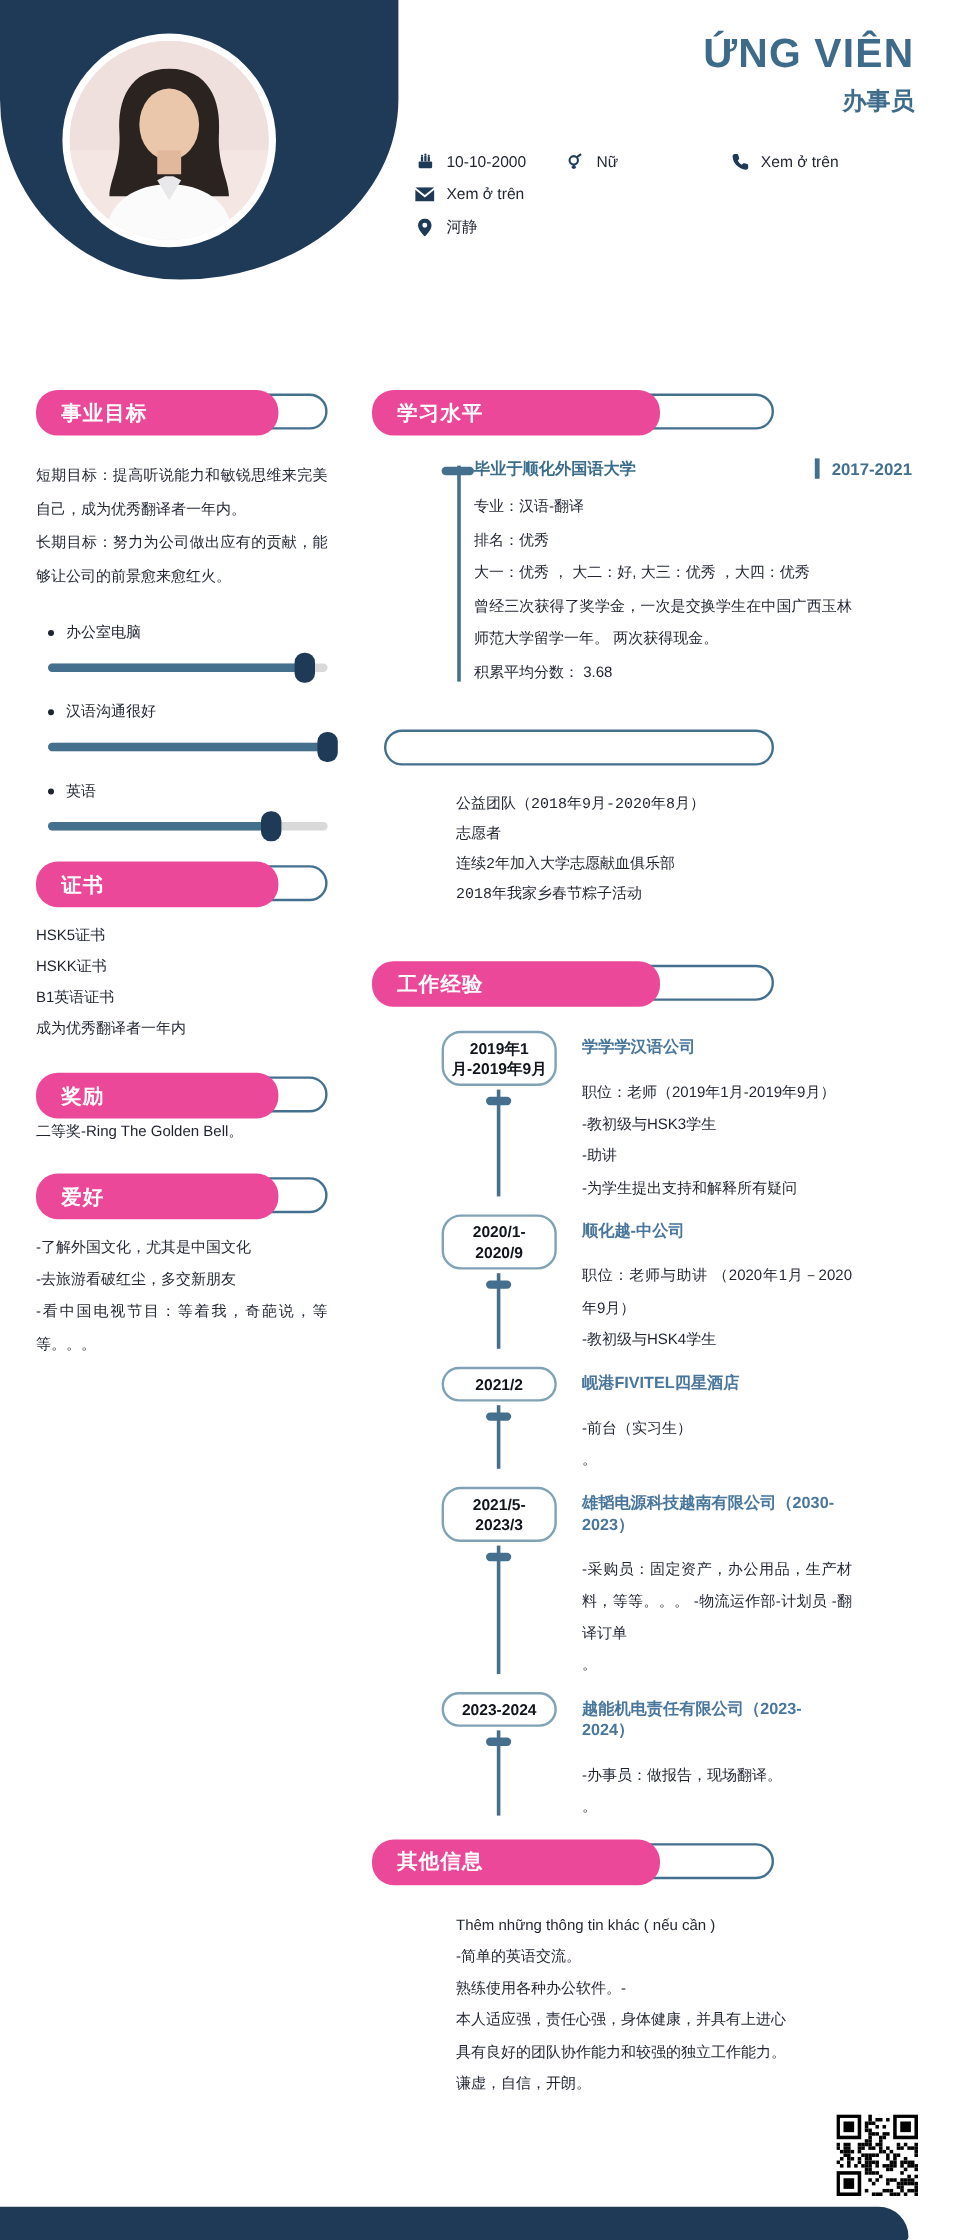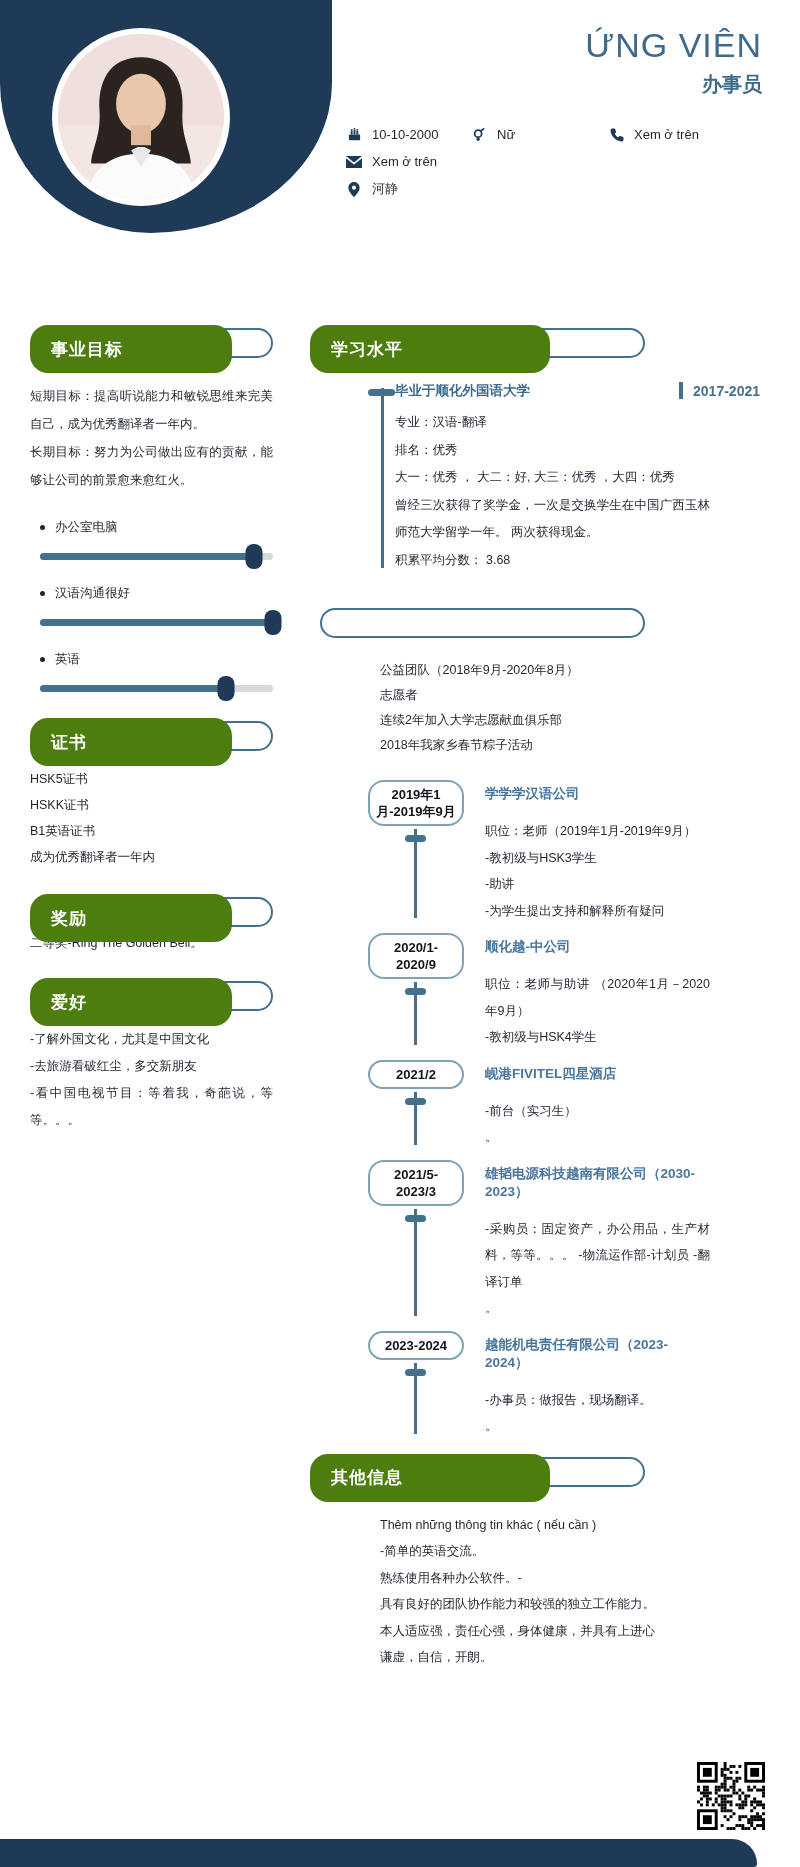--- a/index.html
+++ b/index.html
@@ -9,33 +9,33 @@
 
   
   .top-blob { position:absolute; left:0; top:0; width:332px; height:233px; background:#1e3a57;
               border-radius:0 0 230px 190px / 0 0 190px 190px; }
   .photo-ring { position:absolute; left:52px; top:28px; width:178px; height:178px; border-radius:50%;
                 background:#fff; padding:6px; }
   .photo-ring svg { width:100%; height:100%; border-radius:50%; display:block; }
 
   
   .name-block { position:absolute; right:38px; top:26px; text-align:right; }
-  .name { font-size:34px; font-weight:normal; color:#3e6b8a; letter-spacing:1px; }
+  .name { font-size:34px; font-weight:bold; color:#3e6b8a; letter-spacing:1px; }
   .role { font-size:20px; font-weight:bold; color:#3e6b8a; margin-top:6px; }
 
   
   .contact-item { position:absolute; display:flex; align-items:center; gap:9px; font-size:13px; color:#1f2430; }
   .contact-item .ic { width:18px; display:inline-flex; justify-content:center; color:#1e3a57; font-size:15px; }
   .contact-item .ic svg { display:block; }
 
   
   .sec { position:relative; height:36px; }
   .sec-outline { position:absolute; top:3px; bottom:3px; left:10px; right:0;
                  border:2px solid #44708f; border-radius:16px; background:#fff; }
-  .sec-pill { position:absolute; left:0; top:0; height:48px; background:#4d7c0f; border-radius:18px;
+  .sec-pill { position:absolute; left:0; top:0; height:38px; background:#ec4899; border-radius:18px;
               color:#fff; font-size:17px; font-weight:bold; display:flex; align-items:center;
               padding-left:21px; letter-spacing:1px; }
   .sec-pill.w-left { width:202px; }
   .sec-pill.w-right { width:240px; }
   .sec.right-w { width:335px; }
 
   
   .left-col { position:absolute; left:30px; top:325px; width:243px; }
   .right-col { position:abssolute; }
   .right-col { position:absolute; left:310px; top:325px; width:455px; }
@@ -243,27 +243,31 @@
         <div>排名：优秀</div>
         <div>大一：优秀 ， 大二：好, 大三：优秀 ，大四：优秀</div>
         <div>曾经三次获得了奖学金，一次是交换学生在中国广西玉林师范大学留学一年。 两次获得现金。</div>
         <div>积累平均分数： 3.68</div>
       </div>
     </div>
 
     <div class="sec right-w" style="margin-top:31px;">
       <div class="sec-outline"></div>
     </div>
-    <div style="margin-top:17px; padding-left:70px;">
+    <div style="margin-top:17px; padding-left:70px;font-family:Liberation Mono, monospace;">
       <div class="plain-line" style="line-height:25px;">公益团队（2018年9月-2020年8月）</div>
       <div class="plain-line" style="line-height:25px;">志愿者</div>
       <div class="plain-line" style="line-height:25px;">连续2年加入大学志愿献血俱乐部</div>
       <div class="plain-line" style="line-height:25px;">2018年我家乡春节粽子活动</div>
     </div>
 
+    <div class="sec right-w" style="margin-top:43px;">
+      <div class="sec-outline"></div>
+      <div class="sec-pill w-right">工作经验</div>
+    </div>
 
     <div style="margin-top:22px;">
 
       <div class="entry">
         <div class="e-rail">
           <div class="e-badge">2019年1月-2019年9月</div>
           <div class="e-linewrap">
             <div class="e-vline"></div>
             <div class="e-dash"></div>
           </div>
@@ -349,22 +353,22 @@
     </div>
 
     <div class="sec right-w" style="margin-top:14px;text-align:center;">
       <div class="sec-outline"></div>
       <div class="sec-pill w-right">其他信息</div>
     </div>
     <div style="margin-top:22px; padding-left:70px; padding-right:50px;">
       <div class="plain-line" style="line-height:26.5px;">Thêm những thông tin khác ( nếu cần )</div>
       <div class="plain-line" style="line-height:26.5px;">-简单的英语交流。</div>
       <div class="plain-line" style="line-height:26.5px;">熟练使用各种办公软件。-</div>
+      <div class="plain-line" style="line-height:26.5px;">本人适应强，责任心强，身体健康，并具有上进心</div>
       <div class="plain-line" style="line-height:26.5px;">具有良好的团队协作能力和较强的独立工作能力。</div>
-      <div class="plain-line" style="line-height:26.5px;">本人适应强，责任心强，身体健康，并具有上进心</div>
       <div class="plain-line" style="line-height:26.5px;">谦虚，自信，开朗。</div>
     </div>
   </div>
 
   <svg class="qr" id="qr" viewBox="0 0 23 23">
       <rect width="23" height="23" fill="#fff"></rect>
       <rect x="9" y="0" width="1" height="1" fill="#000"></rect>
       <rect x="9" y="1" width="1" height="1" fill="#000"></rect>
       <rect x="11" y="1" width="1" height="1" fill="#000"></rect>
       <rect x="12" y="1" width="1" height="1" fill="#000"></rect>

